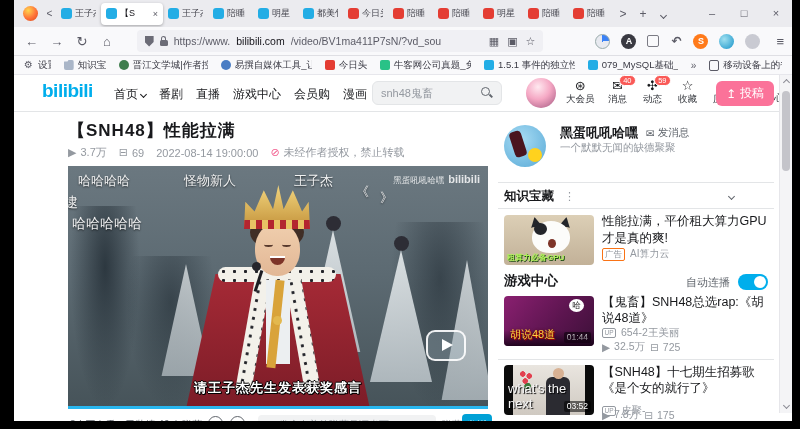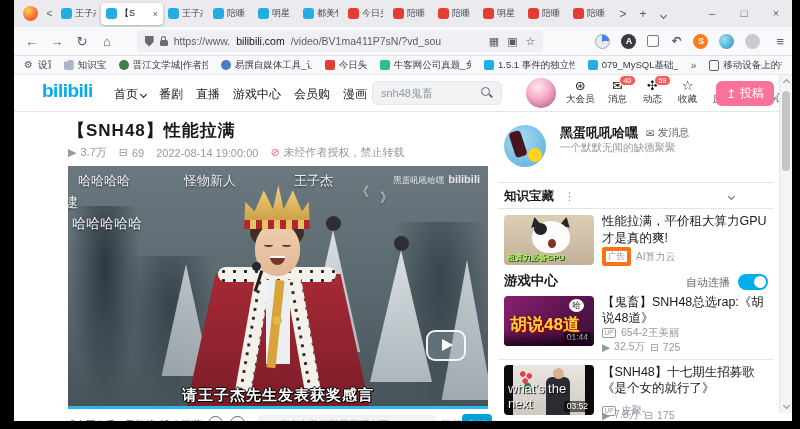--- a/index.html
+++ b/index.html
@@ -108,21 +108,21 @@
 .sash{left:203px;top:114px;width:9px;height:88px;background:#d9a33a;transform:rotate(6deg)}
 .michead{left:184px;top:96px;width:9px;height:9px;background:#26262c;border-radius:50%}
 .micstem{left:189px;top:104px;width:3px;height:22px;background:#1d1d22;transform:rotate(18deg)}
 .medal{left:205px;top:150px;width:9px;height:9px;background:#e3b84e;border-radius:50%}
 .dm{position:absolute;color:rgba(255,255,255,.92);font-size:13px;text-shadow:0 1px 2px rgba(0,0,0,.65);white-space:nowrap}
 .dma{left:10px;top:6px}.dmb{left:116px;top:6px}.dmc{left:226px;top:6px}
 .dmd{left:288px;top:17px}.dme{left:312px;top:23px}
 .dmf{left:-4px;top:28px;font-size:14px}.dmg{left:4px;top:49px;font-size:14px}
 .wm{position:absolute;right:8px;top:7px;color:rgba(255,255,255,.82);display:flex;align-items:baseline;gap:4px}
 .wm .n{font-size:8.5px}.wm .b{font-size:11px;font-weight:800}
-.subt{position:absolute;left:0;right:0;bottom:4px;text-align:center;color:#fff;font-size:15px;font-weight:700;letter-spacing:1px;text-shadow:-1px 0 #000,1px 0 #000,0 -1px #000,0 1px #000,1px 1px #000}
+.subt{position:absolute;left:0;right:0;bottom:12px;text-align:center;color:#fff;font-size:13px;font-weight:700;letter-spacing:1px;text-shadow:-1px 0 #000,1px 0 #000,0 -1px #000,0 1px #000,1px 1px #000}
 .playbtn{position:absolute;left:358px;top:164px;width:40px;height:31px;border:2px solid rgba(255,255,255,.9);border-radius:9px;background:rgba(170,190,200,.3)}
 .playbtn::after{content:"";position:absolute;left:14px;top:7px;border-left:11px solid #fff;border-top:6.5px solid transparent;border-bottom:6.5px solid transparent}
 .prog{position:absolute;left:0;right:0;bottom:0;height:3px;background:#29b7ef}
 
 .dbar{position:absolute;left:54px;top:336px;width:422px;height:30px;font-size:10px;color:#61666d}
 .dstat{position:absolute;left:2px;top:7px;white-space:nowrap}
 .emo{position:absolute;top:5px;width:15px;height:15px;border:1.3px solid #61666d;border-radius:50%}
 .emo::after{content:"";position:absolute;left:3px;top:7px;width:6px;height:3px;border-bottom:1.3px solid #61666d;border-radius:50%}
 .e1{left:140px}.e2{left:162px}
 .dinput{position:absolute;left:190px;top:4px;width:178px;height:20px;background:#f1f2f3;border-radius:4px;display:flex;align-items:center;gap:6px;padding:0 7px;color:#9499a0}
@@ -149,28 +149,28 @@
 .dur{position:absolute;right:3px;bottom:3px;background:rgba(0,0,0,.55);color:#fff;font-size:8.5px;line-height:11px;padding:0 3px;border-radius:2px}
 .adth{top:140px;background:linear-gradient(#dccfb6,#c2b198)}
 .cathead{position:absolute;left:28px;top:6px;width:38px;height:32px;background:#fcfcfa;border-radius:50% 50% 46% 46%}
 .catear{position:absolute;width:11px;height:10px;background:#23252a;clip-path:polygon(50% 0,100% 100%,0 100%)}
 .ce1{left:26px;top:2px;transform:rotate(-12deg)}.ce2{left:56px;top:2px;transform:rotate(12deg)}
 .catpatch{position:absolute;left:30px;top:8px;width:13px;height:12px;background:#23252a;border-radius:50%}
 .catmouth{position:absolute;left:44px;top:24px;width:8px;height:9px;background:#7d3428;border-radius:50%}
 .adcap{position:absolute;left:3px;bottom:2px;color:#aef05a;font-size:8px;font-weight:800;text-shadow:1px 1px 0 #1d4d12}
 .adtitle{position:absolute;left:104px;top:138px;width:170px;font-size:12.5px;line-height:1.35;color:#18191c}
 .adtag{position:absolute;left:104px;top:172px;display:flex;gap:5px;align-items:center;font-size:10px;color:#9499a0}
-.adchip{border:4px solid #f97316;border-radius:2px;font-size:8.5px;line-height:11px;padding:0 2px}
+.adchip{border:1px solid #f97316;border-radius:2px;font-size:8.5px;line-height:11px;padding:0 2px}
 .nhead{position:absolute;left:6px;top:197px;font-size:13.5px;font-weight:700;color:#18191c}
 .autol{position:absolute;right:48px;top:200px;font-size:11px;color:#61666d}
 .toggle{position:absolute;right:10px;top:199px;width:30px;height:16px;border-radius:8px;background:#00aeec}
 .toggle::after{content:"";position:absolute;right:2px;top:2px;width:12px;height:12px;border-radius:50%;background:#fff}
 .th1{top:221px;background:linear-gradient(130deg,#8a2070,#5d1550 55%,#3c1038)}
 .th1::after{content:"";position:absolute;left:0;right:0;bottom:0;height:16px;background:linear-gradient(transparent,rgba(20,0,20,.85))}
-.goldtxt{position:absolute;left:6px;top:17px;color:#ffd23e;font-weight:700;font-size:17px;text-shadow:1px 1px 0 #a00,0 0 3px #500;z-index:2}
+.goldtxt{position:absolute;left:6px;top:31px;color:#ffd23e;font-weight:400;font-size:11px;text-shadow:1px 1px 0 #a00,0 0 3px #500;z-index:2}
 .bub{position:absolute;right:10px;top:3px;width:15px;height:13px;background:#fff;border-radius:50%;color:#222;font-size:8.5px;text-align:center;line-height:13px;z-index:2}
 .vt{position:absolute;left:104px;width:170px;font-size:12.5px;line-height:1.3;color:#18191c;display:-webkit-box;-webkit-line-clamp:2;-webkit-box-orient:vertical;overflow:hidden}
 .vt1{top:219px}.vt2{top:289px}
 .meta{position:absolute;left:104px;display:flex;gap:5px;align-items:center;font-size:10.5px;color:#9499a0;white-space:nowrap}
 .upchip{border:1px solid #9499a0;border-radius:2px;font-size:6.5px;line-height:8px;padding:0 1.5px;color:#9499a0}
 .mu1{top:251px}.ms1{top:265px}.mu2{top:329px}.ms2{top:333px}
 .ms{display:flex;gap:4px;align-items:center}
 .th2{top:290px;background:#0b0b0b}
 .th2in{position:absolute;left:9px;right:9px;top:0;bottom:0;background:linear-gradient(#e9e5df,#cfc9c1)}
 .man{position:absolute;right:24px;top:12px;width:24px;height:38px;background:#2b2b31;border-radius:6px 6px 0 0}

